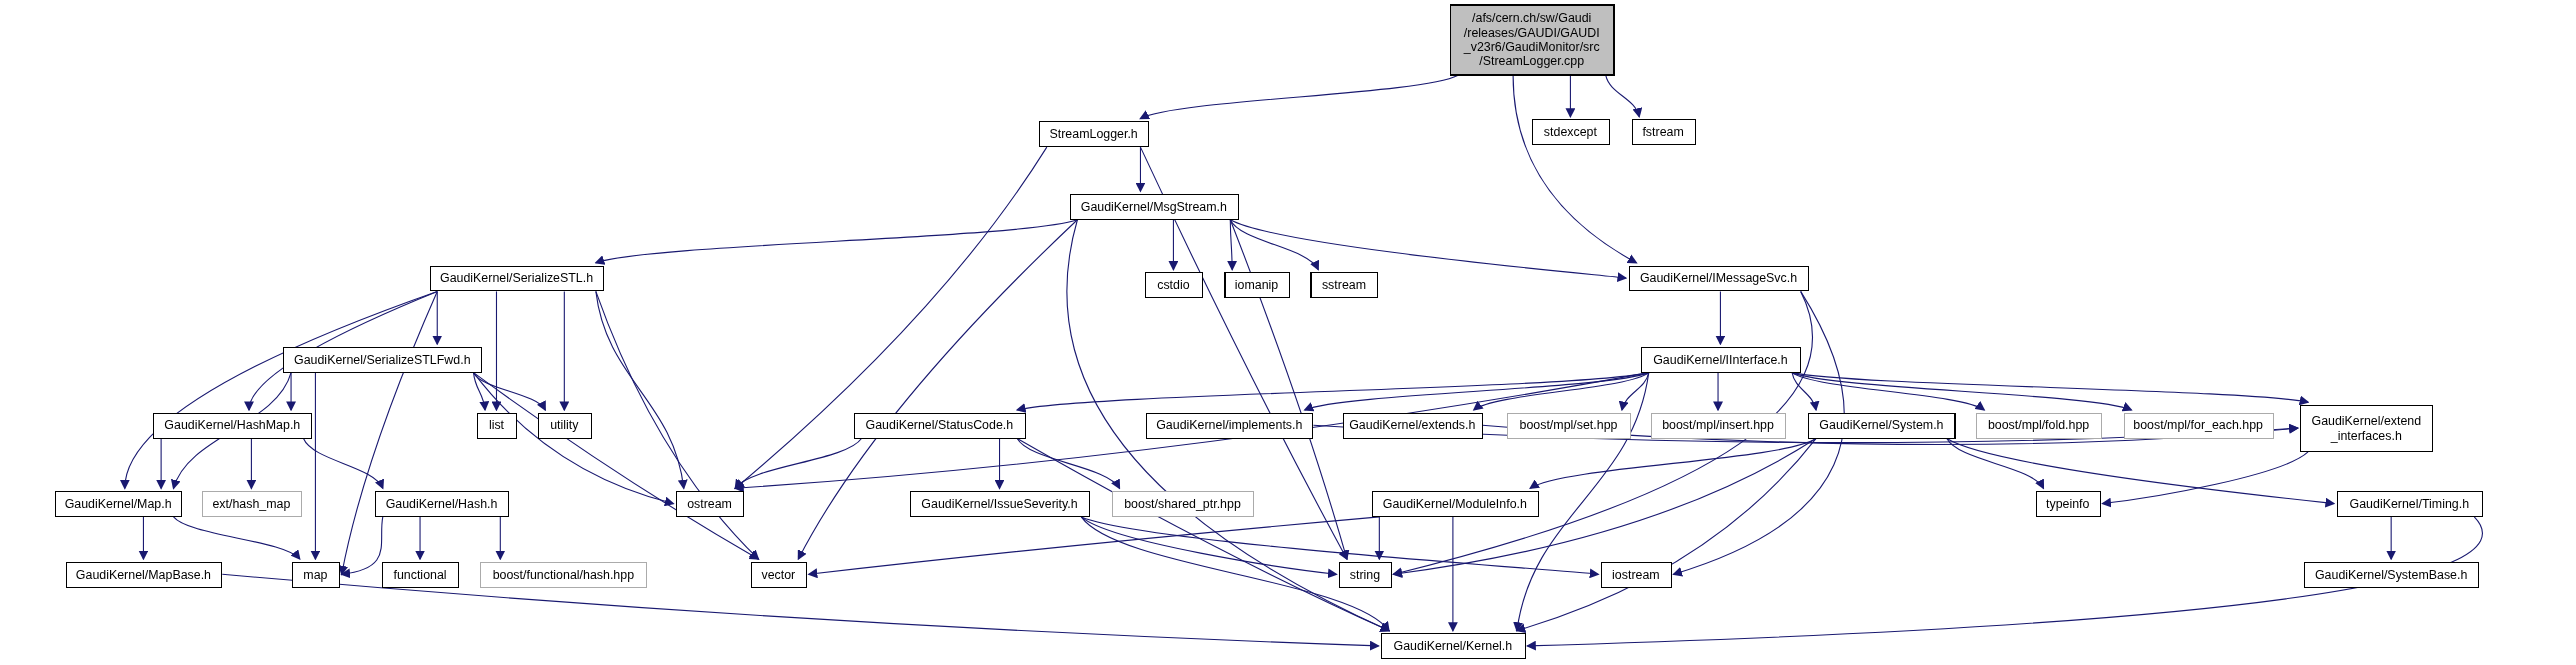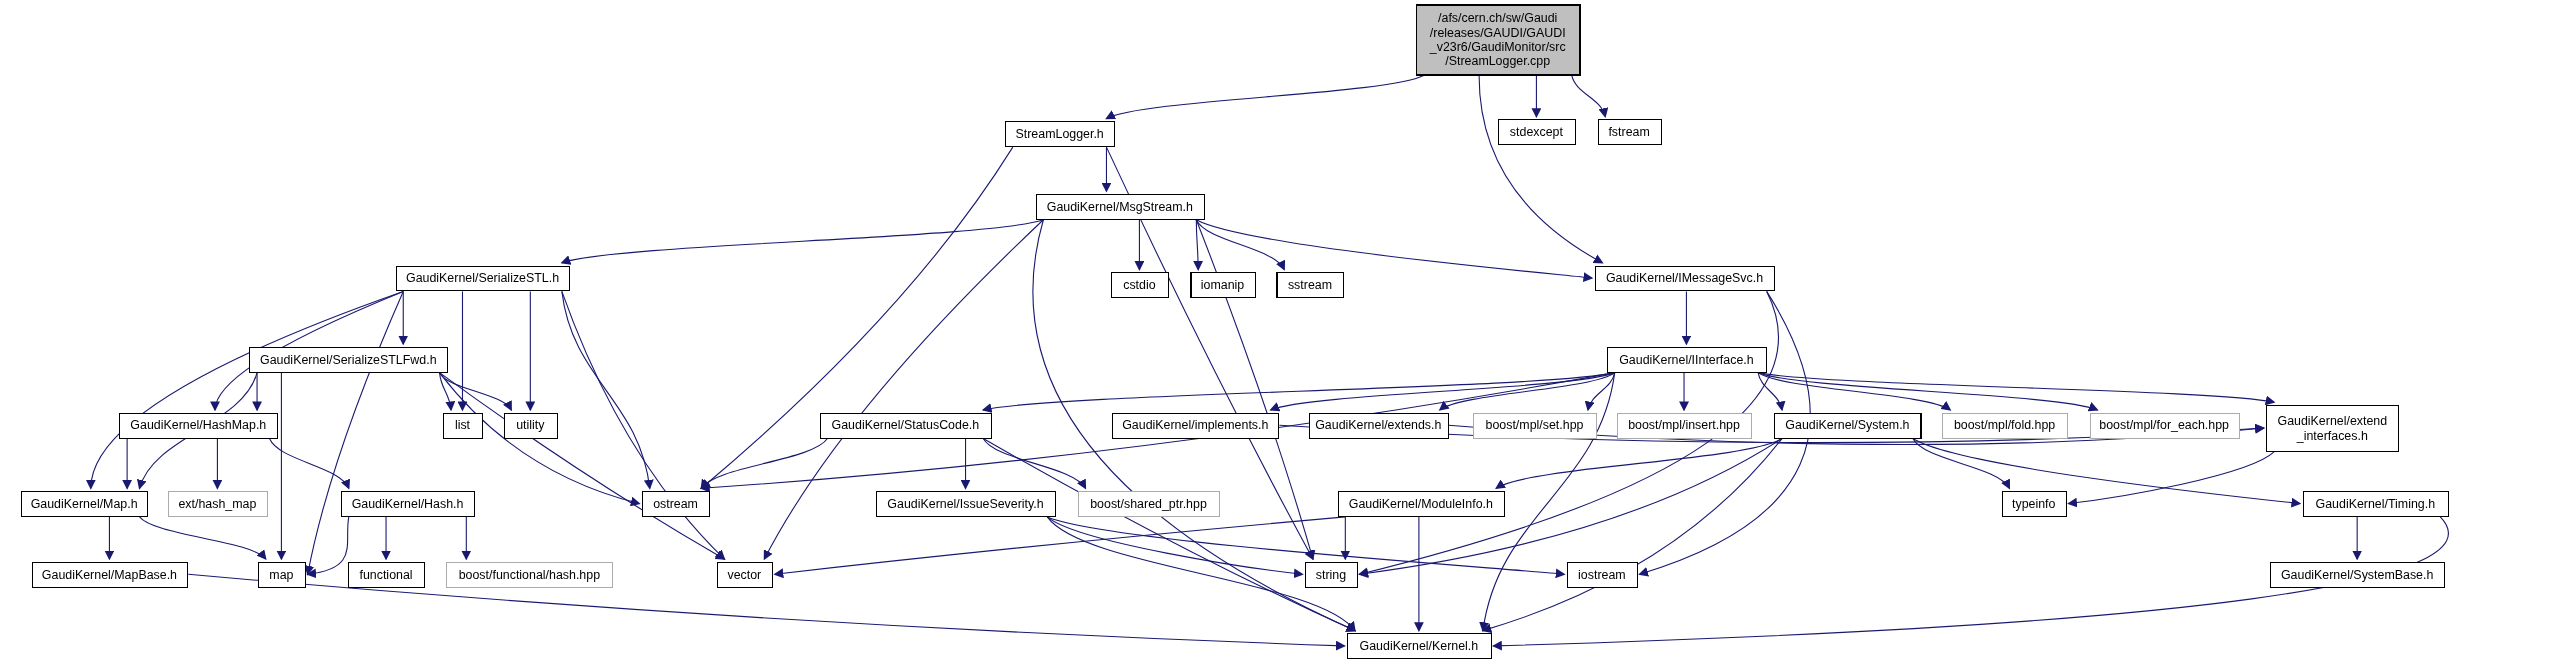--- a/index.html
+++ b/index.html
@@ -1,18 +1,18 @@
 <!DOCTYPE html>
 <html><head>
 <meta charset="utf-8">
 <style>
   html,body{margin:0;padding:0;background:#ffffff;}
   body{width:2576px;height:665px;overflow:hidden;
        font-family:"Liberation Sans", sans-serif;}
-  .graph-wrap{position:relative;width:2448px;height:665px;}
+  .graph-wrap{position:relative;width:2448px;height:665px;margin-left:34px;}
   svg{display:block;}
   .node rect{shape-rendering:crispEdges;}
   .node text{font-family:"Liberation Sans", sans-serif;font-size:13px;fill:#000000;}
   .edge{fill:none;}
 </style>
 </head>
 <body>
 
 <div class="graph-wrap">
   <svg width="2576" height="665" viewBox="0 0 2696 696" xmlns="http://www.w3.org/2000/svg">

